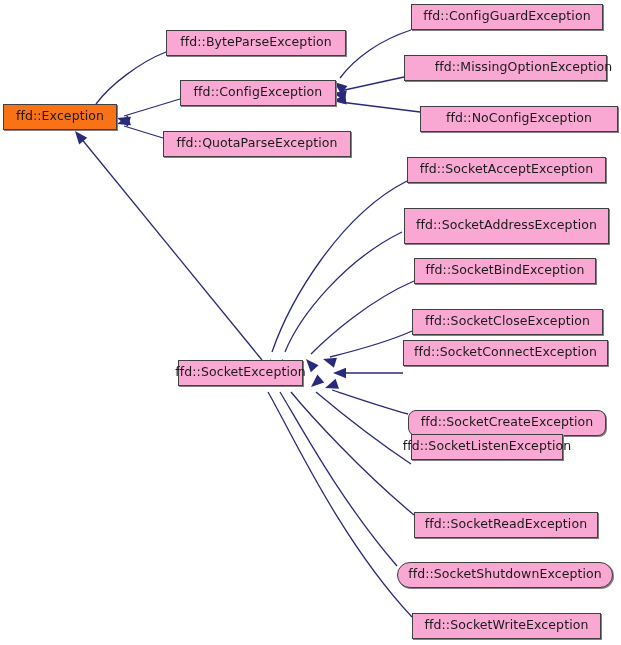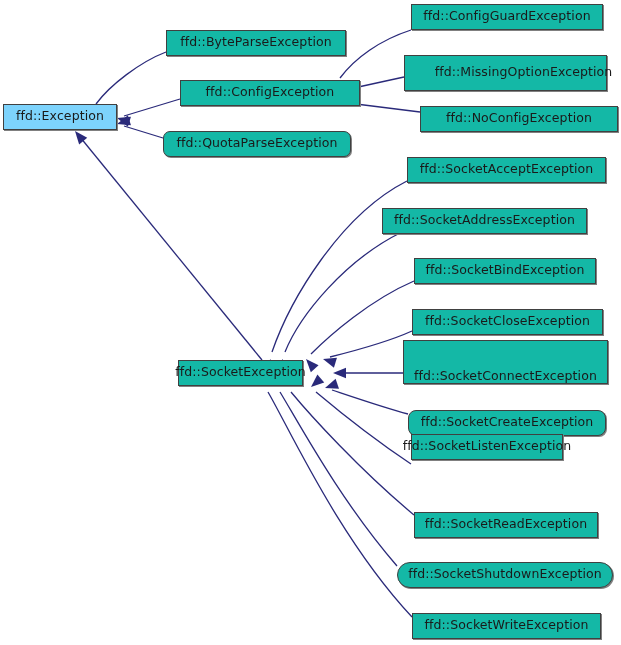--- a/index.html
+++ b/index.html
@@ -24,30 +24,30 @@
     height: 645px;
     pointer-events: none;
   }
   .node {
     position: absolute;
     box-sizing: border-box;
     display: flex;
     align-items: center;
     justify-content: center;
     border: 1px solid #404040;
-    background: #14b8a6;
+    background: #f9a8d4;
     color: #1a1a1a;
     font-size: 12.5px;
     line-height: 1;
     letter-spacing: 0.1px;
     white-space: nowrap;
     box-shadow: 1px 1px 0 0 #808080;
   }
   .node.root {
-    background: #7dd3fc;
+    background: #f97316;
     border-color: #404040;
   }
   .node-label {
     display: block;
     padding-bottom: 1px;
   }
 </style>
 </head>
 <body>
 
@@ -124,51 +124,51 @@
       </g>
     </svg>
 
   <div id="nodes">
       <div class="node root" style="left: 3px; top: 104px; width: 114px; height: 26px;">
         <span class="node-label">ffd::Exception</span>
       </div>
       <div class="node" style="left: 166px; top: 30px; width: 180px; height: 26px;">
         <span class="node-label">ffd::ByteParseException</span>
       </div>
-      <div class="node" style="left: 180px; top: 80px; width: 180px; height: 26px;">
+      <div class="node" style="left: 180px; top: 80px; width: 156px; height: 26px;">
         <span class="node-label">ffd::ConfigException</span>
       </div>
-      <div class="node" style="left: 163px; top: 131px; width: 188px; height: 26px; border-radius: 7px;">
+      <div class="node" style="left: 163px; top: 131px; width: 188px; height: 26px;">
         <span class="node-label">ffd::QuotaParseException</span>
       </div>
       <div class="node" style="left: 411px; top: 4px; width: 192px; height: 26px;">
         <span class="node-label">ffd::ConfigGuardException</span>
       </div>
-      <div class="node" style="left: 404px; top: 55px; width: 203px; height: 36px; padding-left: 36px;">
+      <div class="node" style="left: 404px; top: 55px; width: 203px; height: 26px; padding-left: 36px;">
         <span class="node-label">ffd::MissingOptionException</span>
       </div>
       <div class="node" style="left: 420px; top: 106px; width: 198px; height: 26px;">
         <span class="node-label">ffd::NoConfigException</span>
       </div>
       <div class="node" style="left: 178px; top: 360px; width: 125px; height: 26px;">
         <span class="node-label">ffd::SocketException</span>
       </div>
       <div class="node" style="left: 407px; top: 157px; width: 199px; height: 26px;">
         <span class="node-label">ffd::SocketAcceptException</span>
       </div>
-      <div class="node" style="left: 382px; top: 208px; width: 205px; height: 26px;">
+      <div class="node" style="left: 404px; top: 208px; width: 205px; height: 36px;">
         <span class="node-label">ffd::SocketAddressException</span>
       </div>
       <div class="node" style="left: 414px; top: 258px; width: 182px; height: 26px;">
         <span class="node-label">ffd::SocketBindException</span>
       </div>
       <div class="node" style="left: 412px; top: 309px; width: 191px; height: 26px;">
         <span class="node-label">ffd::SocketCloseException</span>
       </div>
-      <div class="node" style="left: 403px; top: 340px; width: 205px; height: 44px; align-items: flex-end;">
+      <div class="node" style="left: 403px; top: 340px; width: 205px; height: 26px;">
         <span class="node-label">ffd::SocketConnectException</span>
       </div>
       <div class="node" style="left: 408px; top: 410px; width: 198px; height: 26px; border-radius: 8px;">
         <span class="node-label">ffd::SocketCreateException</span>
       </div>
       <div class="node" style="left: 411px; top: 434px; width: 152px; height: 26px;">
         <span class="node-label">ffd::SocketListenException</span>
       </div>
       <div class="node" style="left: 414px; top: 512px; width: 184px; height: 26px;">
         <span class="node-label">ffd::SocketReadException</span>

